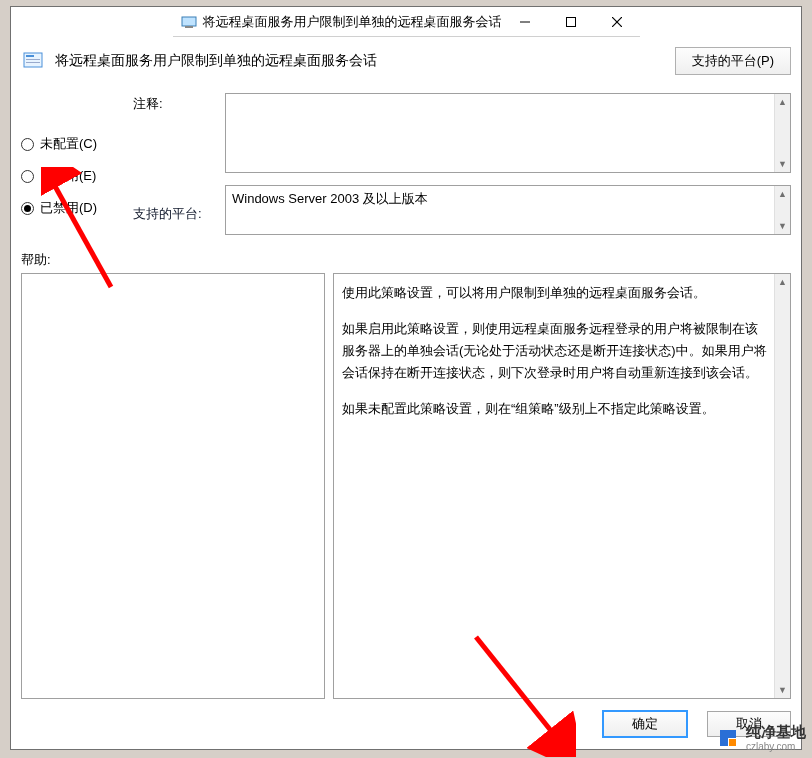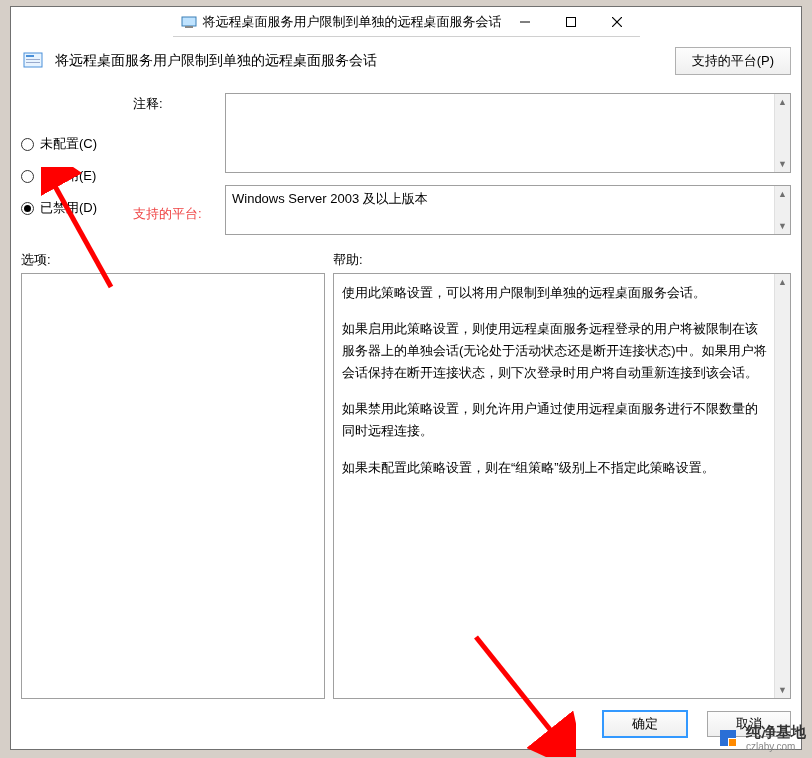--- a/index.html
+++ b/index.html
@@ -101,21 +101,21 @@
     }
     .radio-circle.sel::after {
       content: ""; width: 7px; height: 7px; background: #000; border-radius: 50%;
     }
     .label-col {
       width: 80px;
       display: flex; flex-direction: column;
       padding-top: 2px;
     }
     .label-col .lbl1 { color: #000; }
-    .label-col .lbl2 { margin-top: 92px; color: #ef4444; }
+    .label-col .lbl2 { margin-top: 92px; color: #0f172a; }
     .field-col {
       flex: 1;
       display: flex; flex-direction: column;
     }
     .textbox {
       border: 1px solid #a0a0a0;
       background: #fff;
       height: 80px;
       position: relative;
       overflow: hidden;
@@ -273,31 +273,29 @@
           <span>Windows Server 2003 及以上版本</span>
           <div class="fake-scroll">
               <div class="arr">▲</div>
               <div class="arr">▼</div>
             </div>
         </div>
       </div>
     </div>
 
     <div class="labels-row">
-      <div class="left-l">选项:</div>
       <div>帮助:</div>
     </div>
 
     <div class="panels">
       <div class="panel left"></div>
       <div class="panel right">
         <div class="helptext">
           <p>使用此策略设置，可以将用户限制到单独的远程桌面服务会话。</p>
           <p>如果启用此策略设置，则使用远程桌面服务远程登录的用户将被限制在该服务器上的单独会话(无论处于活动状态还是断开连接状态)中。如果用户将会话保持在断开连接状态，则下次登录时用户将自动重新连接到该会话。</p>
-          <p>如果禁用此策略设置，则允许用户通过使用远程桌面服务进行不限数量的同时远程连接。</p>
           <p>如果未配置此策略设置，则在“组策略”级别上不指定此策略设置。</p>
         </div>
         <div class="fake-scroll">
             <div class="arr">▲</div>
             <div class="arr">▼</div>
           </div>
       </div>
     </div>
 
     <div class="footer">

